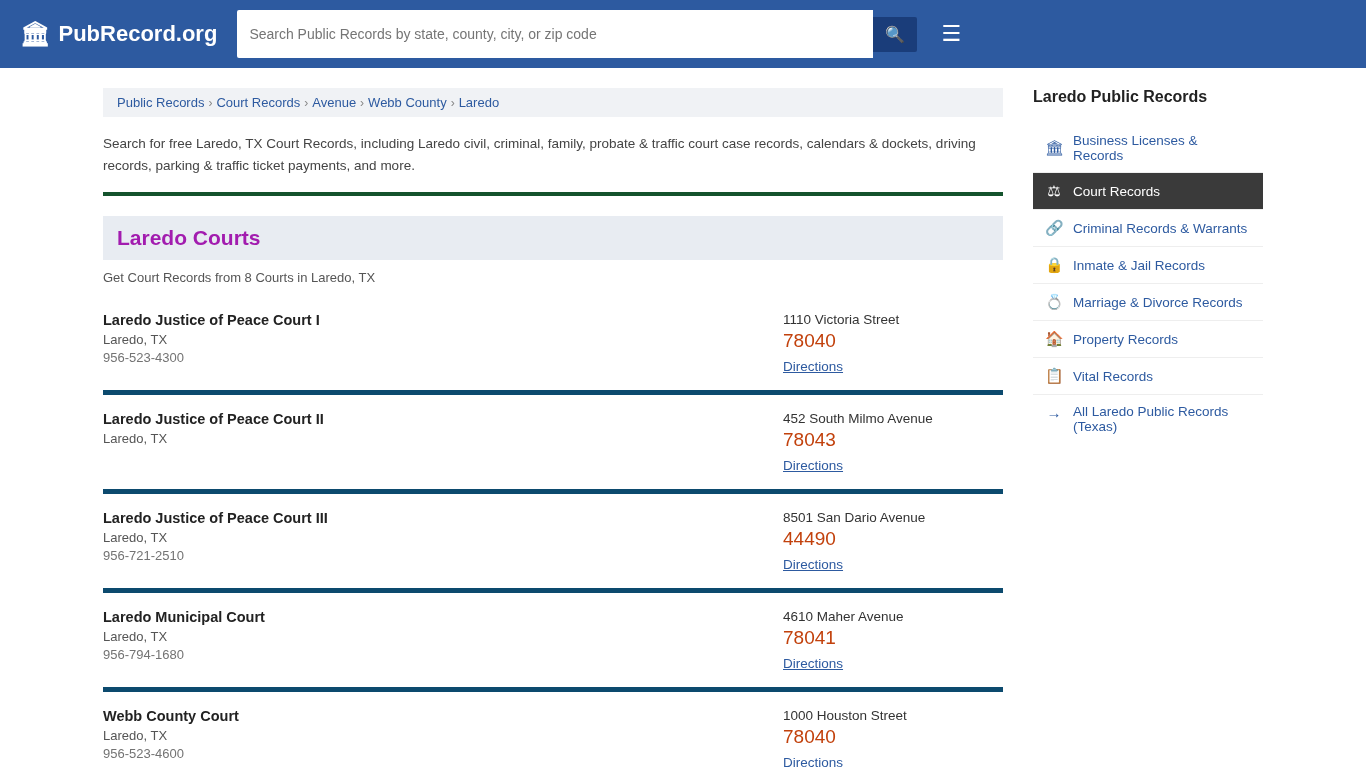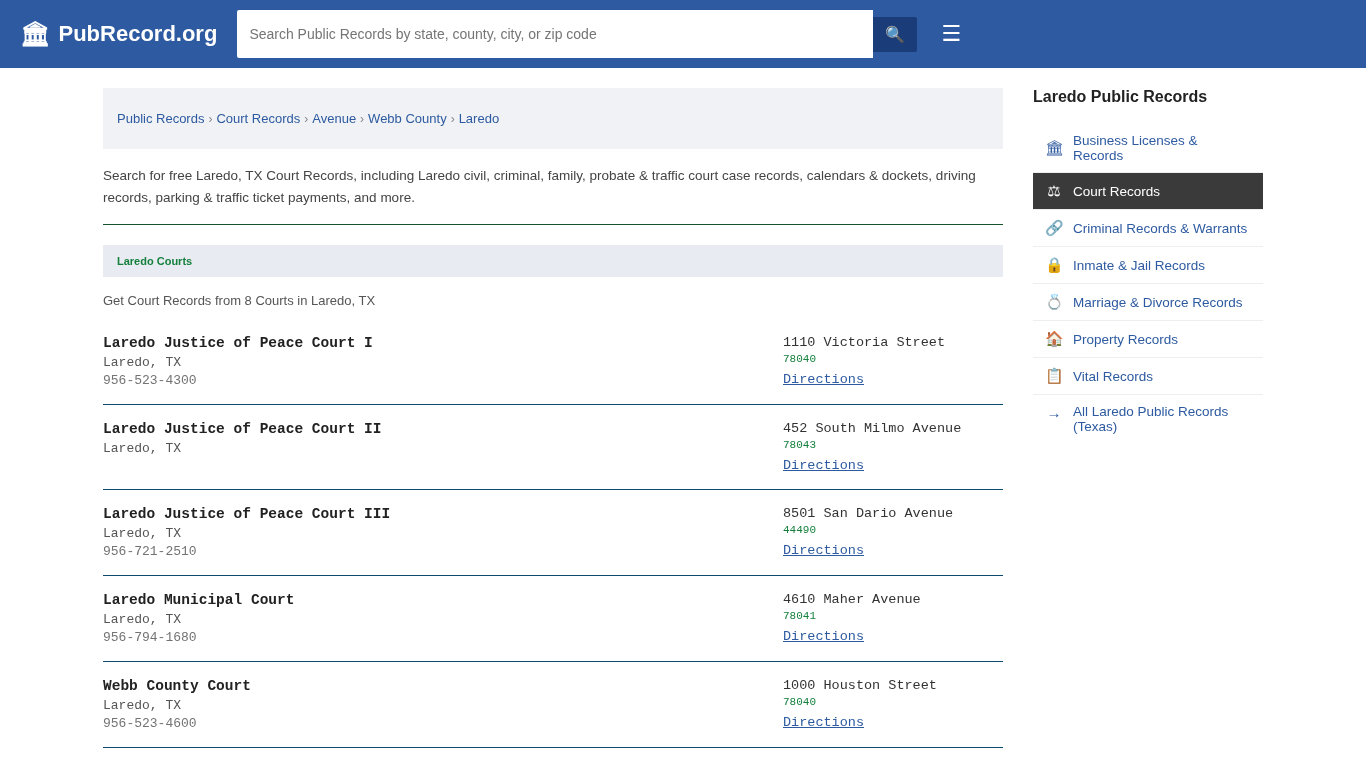--- a/index.html
+++ b/index.html
@@ -79,68 +79,67 @@
     .page-title {
       font-size: 26px;
       font-weight: bold;
       color: #222;
       margin-bottom: 14px;
     }
 
     
     .breadcrumb {
       background: #f0f2f5;
-      padding: 23px 14px;
+      padding: 7px 14px;
       font-size: 13px;
       color: #555;
       display: flex;
       align-items: center;
       gap: 4px;
       flex-wrap: wrap;
       margin-bottom: 16px;
     }
     .breadcrumb a {
       color: #2d5aa0;
       text-decoration: none;
     }
     .breadcrumb .sep { color: #888; font-size: 12px; }
 
     
     .description {
       font-size: 13.5px;
       color: #444;
       line-height: 1.6;
       margin-bottom: 20px;
-      border-bottom: 1px solid #14532d;
+      border-bottom: 4px solid #14532d;
       padding-bottom: 16px;
     }
 
     
     .section-header {
       background: #e8ecf2;
       padding: 10px 14px;
-      font-size: 11px;
-      font-weight: bold;
-      color: #15803d;
-      margin-bottom: 16px;
+      font-size: 21px;
+      font-weight: bold;
+      color: #a21caf;
+      margin-bottom: 10px;
     }
     .section-subtext {
       font-size: 13px;
       color: #555;
       margin-bottom: 11px;
     }
 
     
     .court-entry {
       display: flex;
       justify-content: space-between;
       align-items: flex-start;
       padding: 16px 0;
-      border-bottom: 1px solid #0c4a6e;
-      font-family: Liberation Mono, monospace;
+      border-bottom: 5px solid #0c4a6e;
     }
     .court-left {
       flex: 1;
     }
     .court-name {
       font-size: 14.5px;
       font-weight: bold;
       color: #222;
       margin-bottom: 4px;
     }
@@ -156,22 +155,22 @@
     .court-right {
       text-align: left;
       min-width: 220px;
     }
     .court-address {
       font-size: 13.5px;
       color: #333;
       margin-bottom: 3px;
     }
     .court-zip {
-      font-size: 11px;
-      color: #15803d;
+      font-size: 19px;
+      color: #c2410c;
       margin-bottom: 6px;
     }
     .directions-link {
       color: #2d5aa0;
       text-decoration: underline;
       font-size: 13.5px;
       cursor: pointer;
     }
 
     

